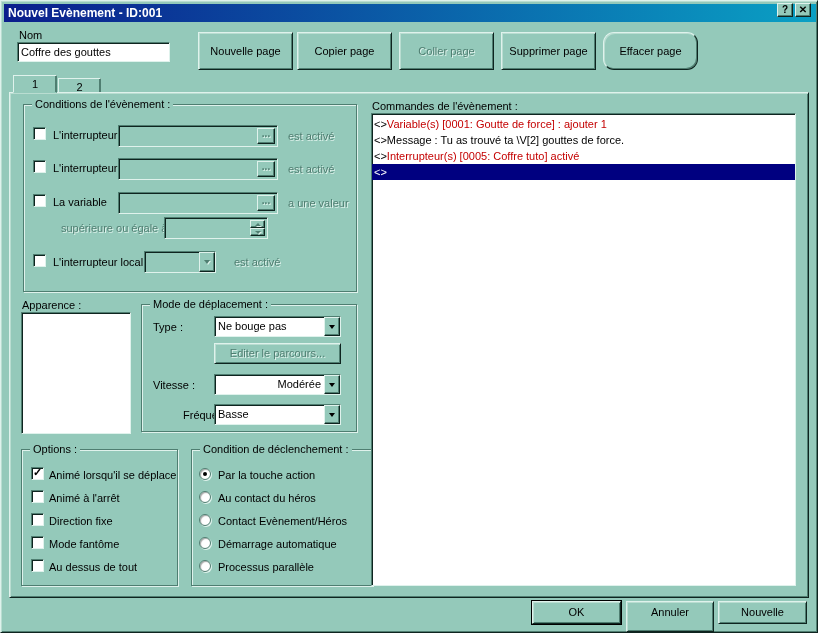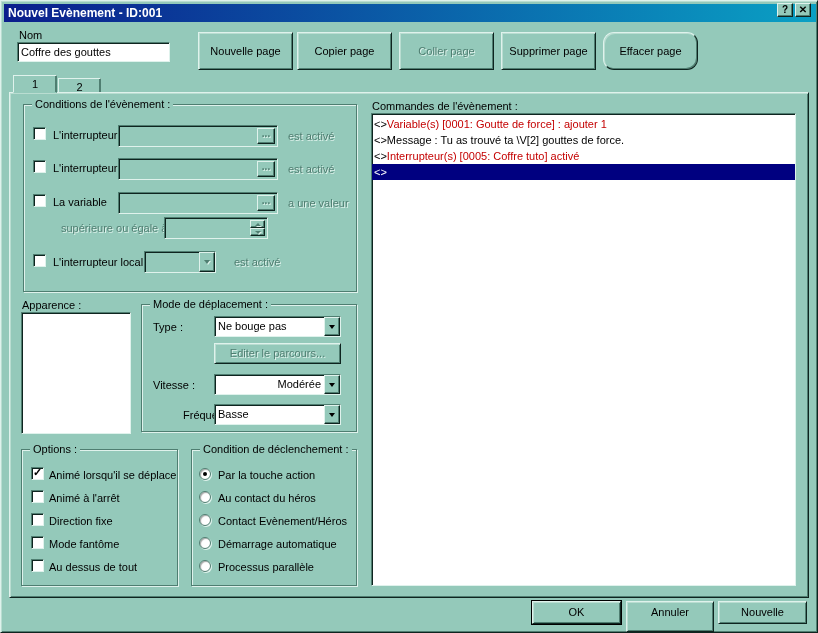--- a/index.html
+++ b/index.html
@@ -184,21 +184,21 @@
   <span class="abs lbl" style="left:48px;top:468px;z-index:2;">Animé lorsqu'il se déplace</span>
   <span class="checkbox" style="left:30px;top:489px;z-index:2;"></span>
   <span class="abs lbl" style="left:48px;top:491px;z-index:2;">Animé à l'arrêt</span>
   <span class="checkbox" style="left:30px;top:512px;z-index:2;"></span>
   <span class="abs lbl" style="left:48px;top:514px;z-index:2;">Direction fixe</span>
   <span class="checkbox" style="left:30px;top:535px;z-index:2;"></span>
   <span class="abs lbl" style="left:48px;top:537px;z-index:2;">Mode fantôme</span>
   <span class="checkbox" style="left:30px;top:558px;z-index:2;"></span>
   <span class="abs lbl" style="left:48px;top:560px;z-index:2;">Au dessus de tout</span>
 
-  <div class="abs group" style="left:190px;top:448px;width:166px;height:137px;z-index:2;">
+  <div class="abs group" style="left:190px;top:448px;width:182px;height:137px;z-index:2;">
     <span class="legend">Condition de déclenchement :</span>
   </div>
   <span class="radio selected" style="left:198px;top:467px;z-index:2;"></span>
   <span class="abs lbl" style="left:217px;top:468px;z-index:2;">Par la touche action</span>
   <span class="radio" style="left:198px;top:490px;z-index:2;"></span>
   <span class="abs lbl" style="left:217px;top:491px;z-index:2;">Au contact du héros</span>
   <span class="radio" style="left:198px;top:513px;z-index:2;"></span>
   <span class="abs lbl" style="left:217px;top:514px;z-index:2;">Contact Evènement/Héros</span>
   <span class="radio" style="left:198px;top:536px;z-index:2;"></span>
   <span class="abs lbl" style="left:217px;top:537px;z-index:2;">Démarrage automatique</span>

